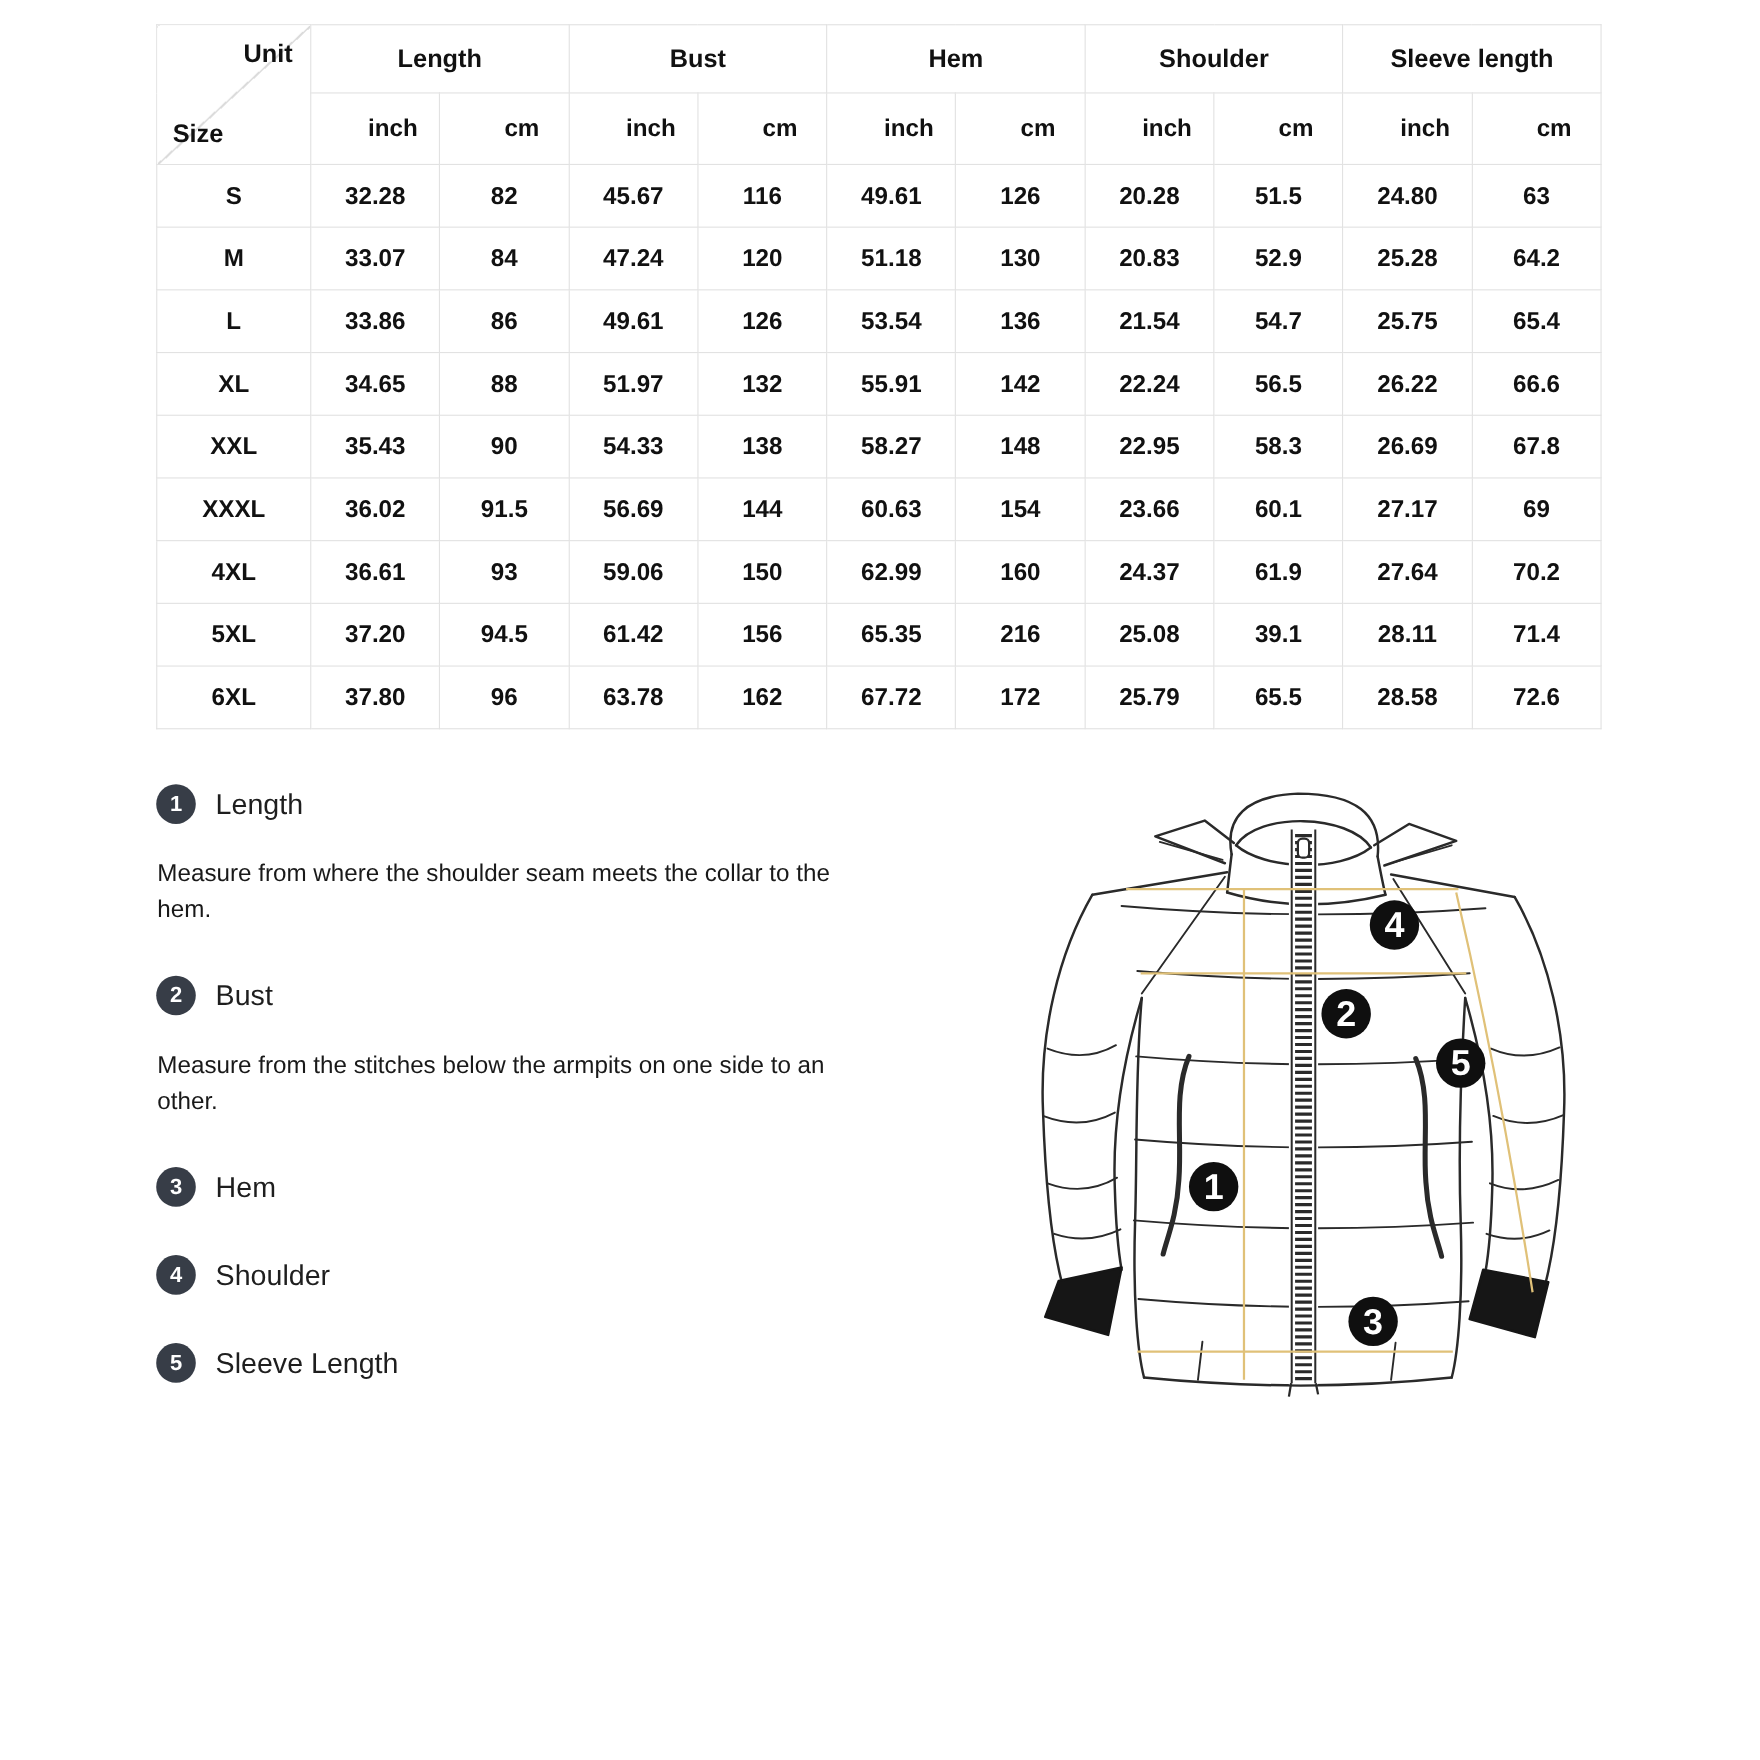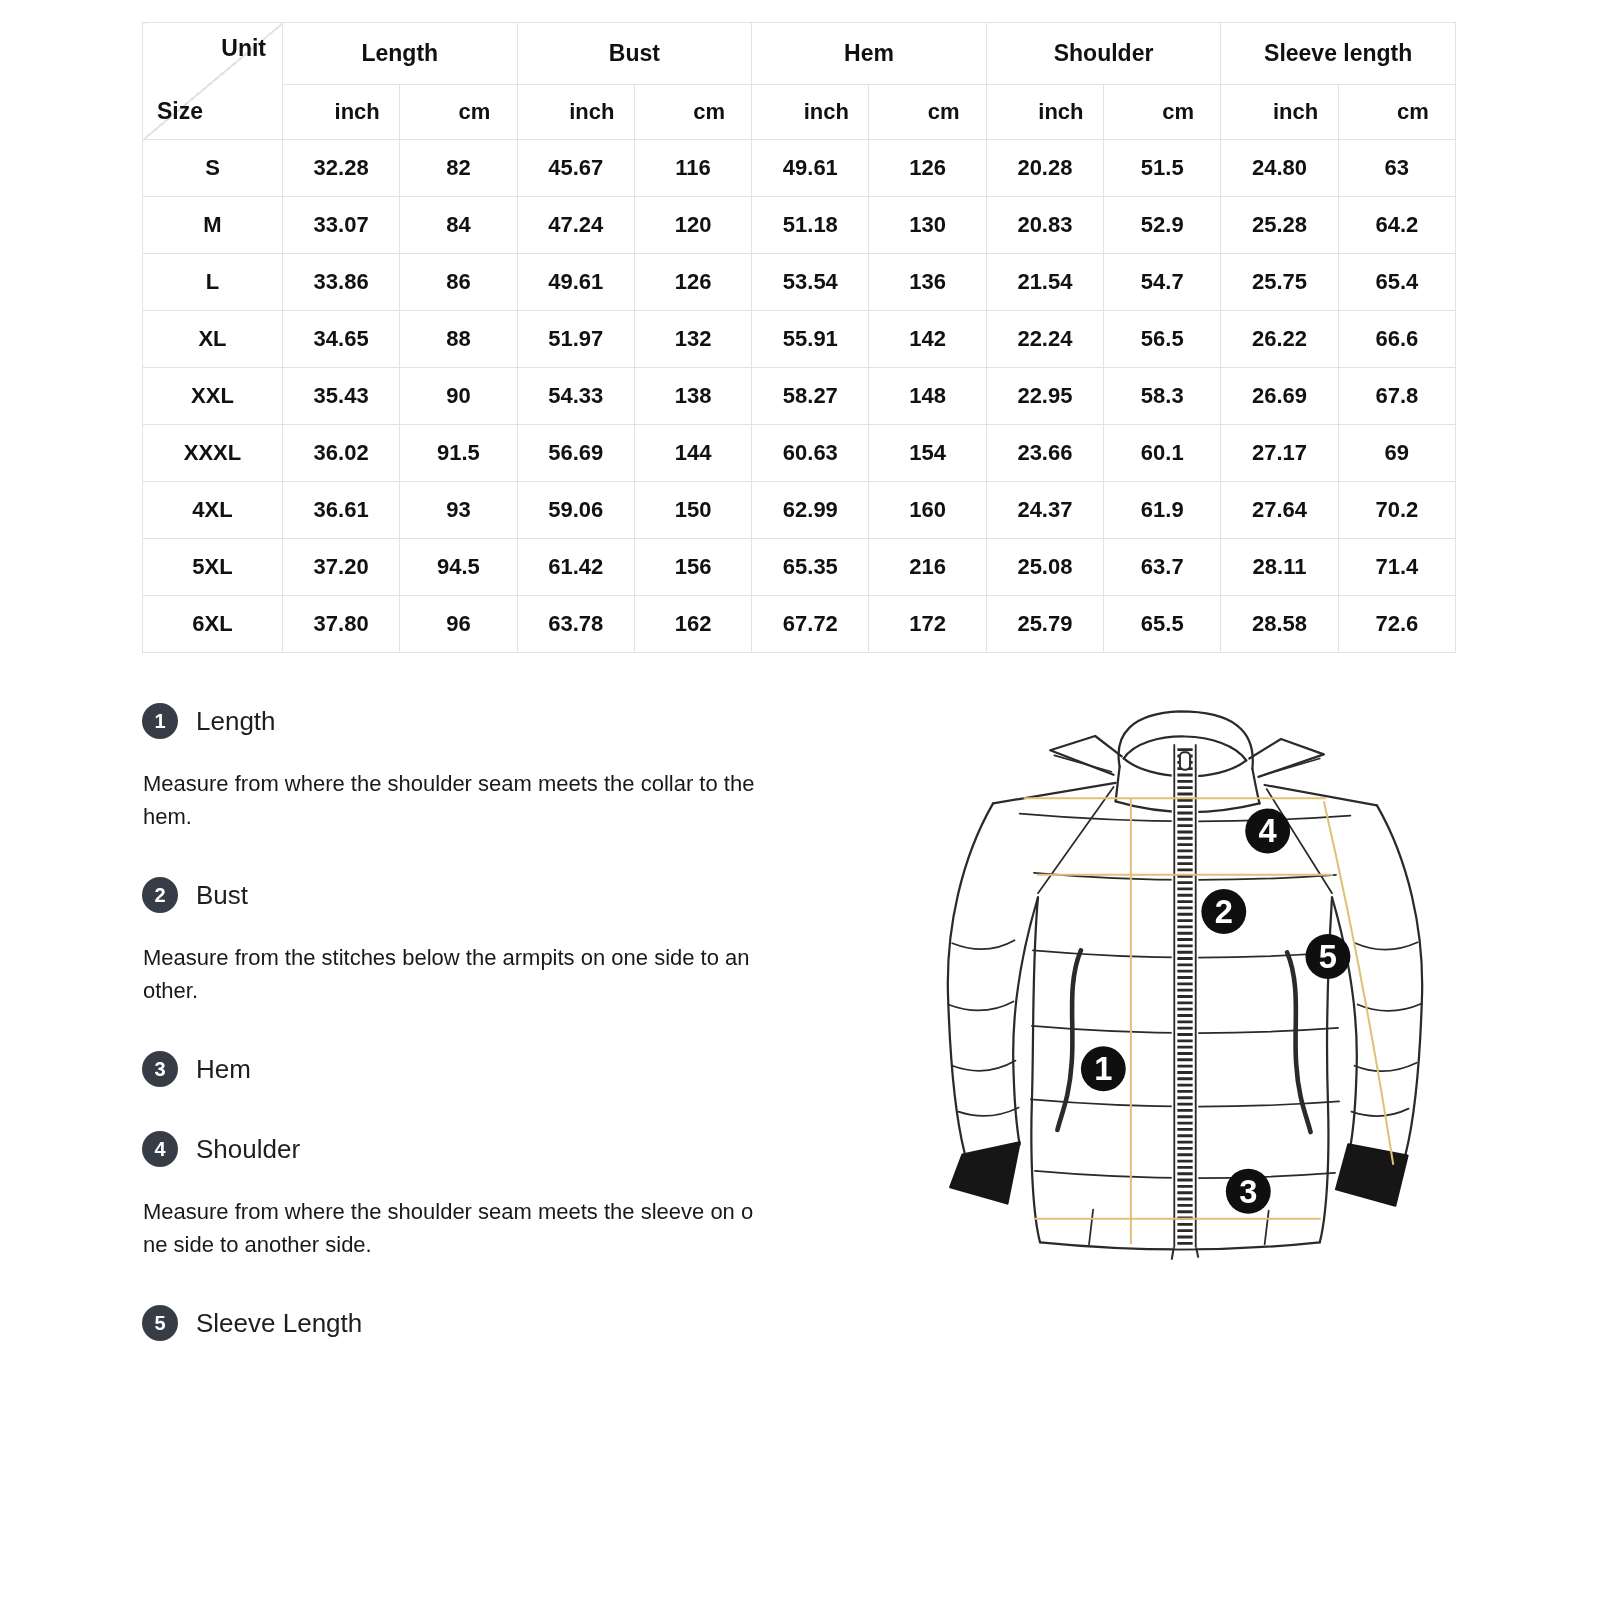--- a/index.html
+++ b/index.html
@@ -6,21 +6,21 @@
   html,body { width:1600px; height:1600px; background:#ffffff; overflow:hidden;
               font-family:"Liberation Sans", sans-serif; }
   .page { padding:22px 0 0 142px; }
 
   
   table.size-chart { border-collapse:collapse; width:1314px; table-layout:fixed; }
   .size-chart th, .size-chart td {
       border:1px solid #e2e2e2; text-align:center; vertical-align:middle;
       color:#111; font-weight:bold; font-size:22px; background:#fff; }
   .size-chart thead tr.group-row th { height:62px; font-size:23px; }
-  .size-chart thead tr.unit-row th { height:55px; font-size:22px;padding-left:32px; }
+  .size-chart thead tr.unit-row th { height:65px; font-size:22px;padding-left:32px; }
   .size-chart tbody tr { height:57px; }
   .size-chart col.size-col { width:140px; }
 
   th.corner-cell { position:relative; padding:0;
       background-image:linear-gradient(to bottom right,
         transparent 49.55%, #dadada 49.55%, #dadada 50.45%, transparent 50.45%); }
   .corner-unit { position:absolute; top:12px; right:16px; font-size:23px; }
   .corner-size { position:absolute; bottom:14px; left:14px; font-size:23px; }
 
   .footnote { margin-top:10px; font-size:23px; color:#8f8f8f; font-weight:400; }
@@ -180,21 +180,21 @@
         </tr>
         <tr>
           <th>5XL</th>
           <td>37.20</td>
           <td>94.5</td>
           <td>61.42</td>
           <td>156</td>
           <td>65.35</td>
           <td>216</td>
           <td>25.08</td>
-          <td>63.7</td>
+          <td>39.1</td>
           <td>28.11</td>
           <td>71.4</td>
         </tr>
         <tr>
           <th>6XL</th>
           <td>37.80</td>
           <td>96</td>
           <td>63.78</td>
           <td>162</td>
           <td>67.72</td>
@@ -235,22 +235,20 @@
           <span class="num-badge">3</span>
           <span class="section-title">Hem</span>
         </div>
       </div>
 
       <div class="measure-section">
         <div class="section-title-row">
           <span class="num-badge">4</span>
           <span class="section-title">Shoulder</span>
         </div>
-        <p class="section-desc">Measure from where the shoulder seam meets the sleeve on o
-ne side to another side.</p>
       </div>
 
       <div class="measure-section">
         <div class="section-title-row">
           <span class="num-badge">5</span>
           <span class="section-title">Sleeve Length</span>
         </div>
       </div>
     </div>
 

